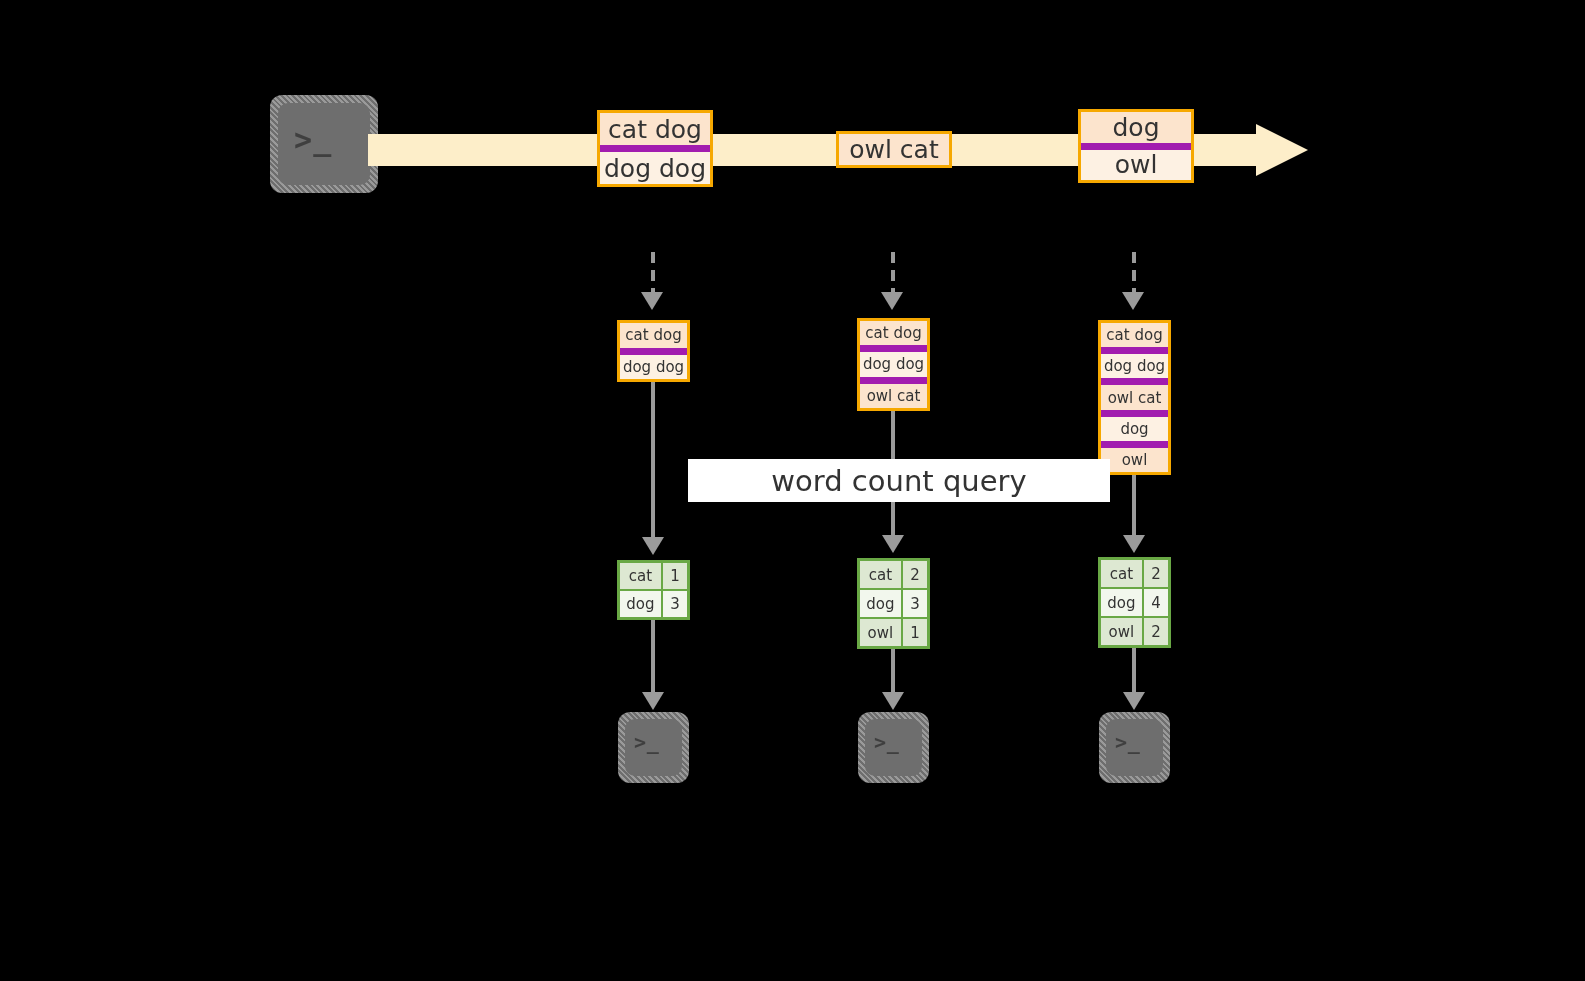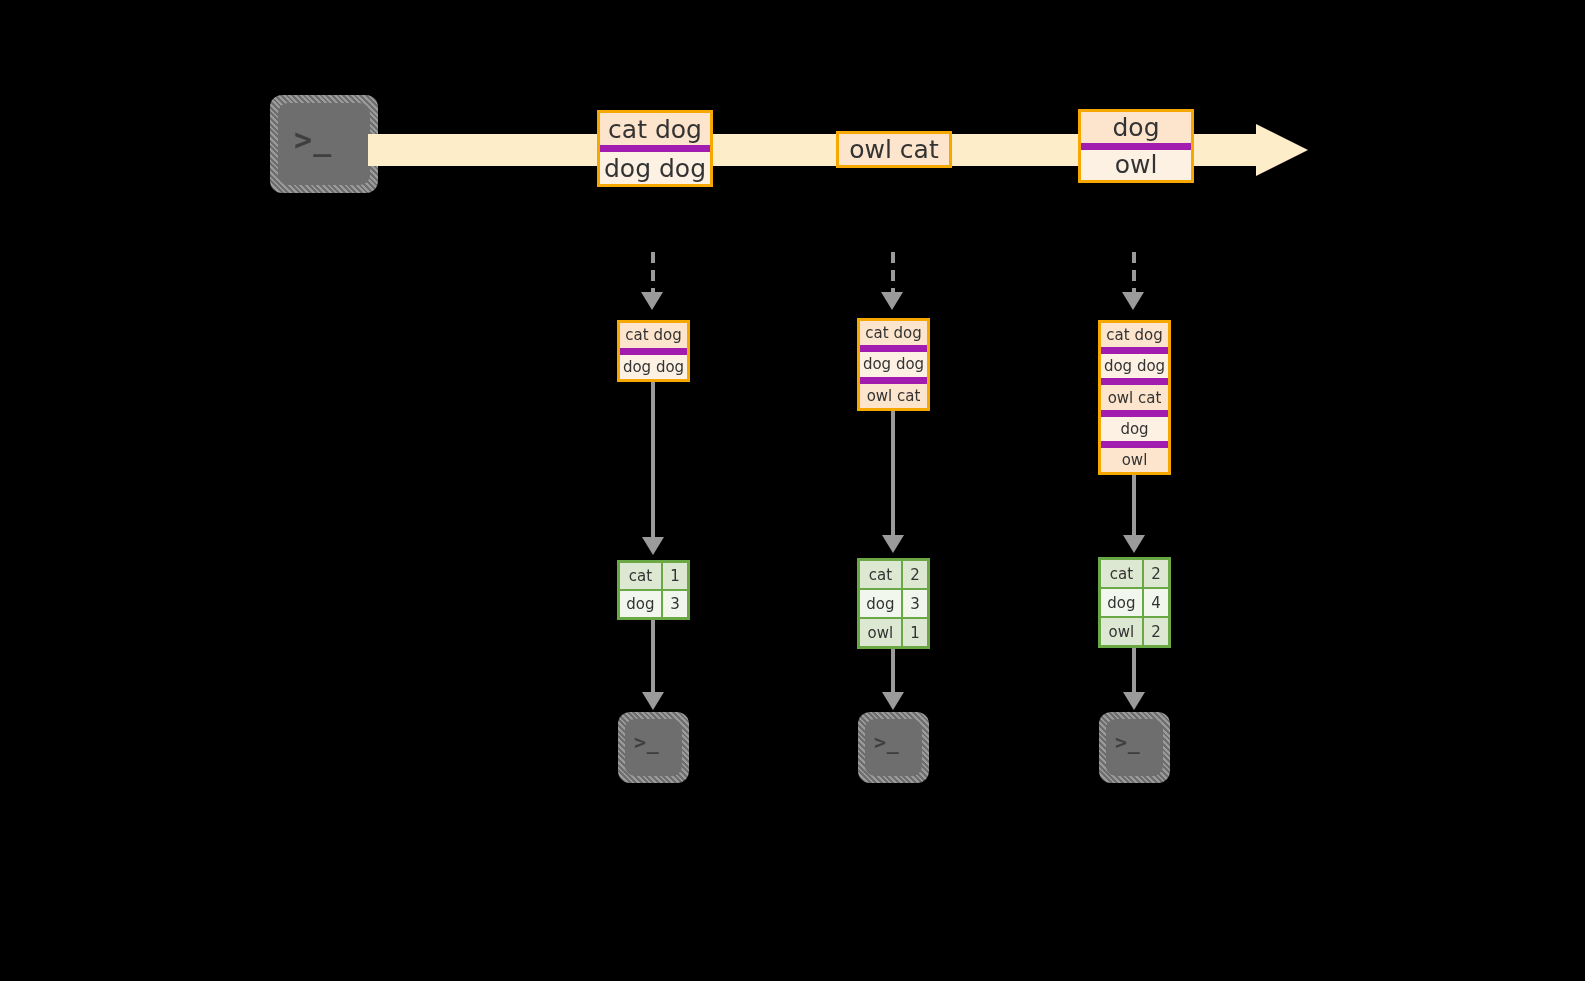--- a/index.html
+++ b/index.html
@@ -268,14 +268,17 @@
   </div>
 
   <div class="vshaft" style="left:1132px; top:648px; height:44px;"></div>
   <div class="vhead" style="left:1123px; top:692px;"></div>
 
   <div class="terminal" style="left:1099px; top:712px; width:71px; height:71px;">
     <div class="inner" style="left:7px; top:7px; right:7px; bottom:7px;"></div>
     <div class="glyph" style="left:16px; top:20px; font-size:20px;">&gt;_</div>
   </div>
 
+  <div class="query-band" style="left:688px; top:459px; width:422px; height:43px;">
+    <span class="label">word count query</span>
+  </div>
 
 </div>
 
 </body></html>

